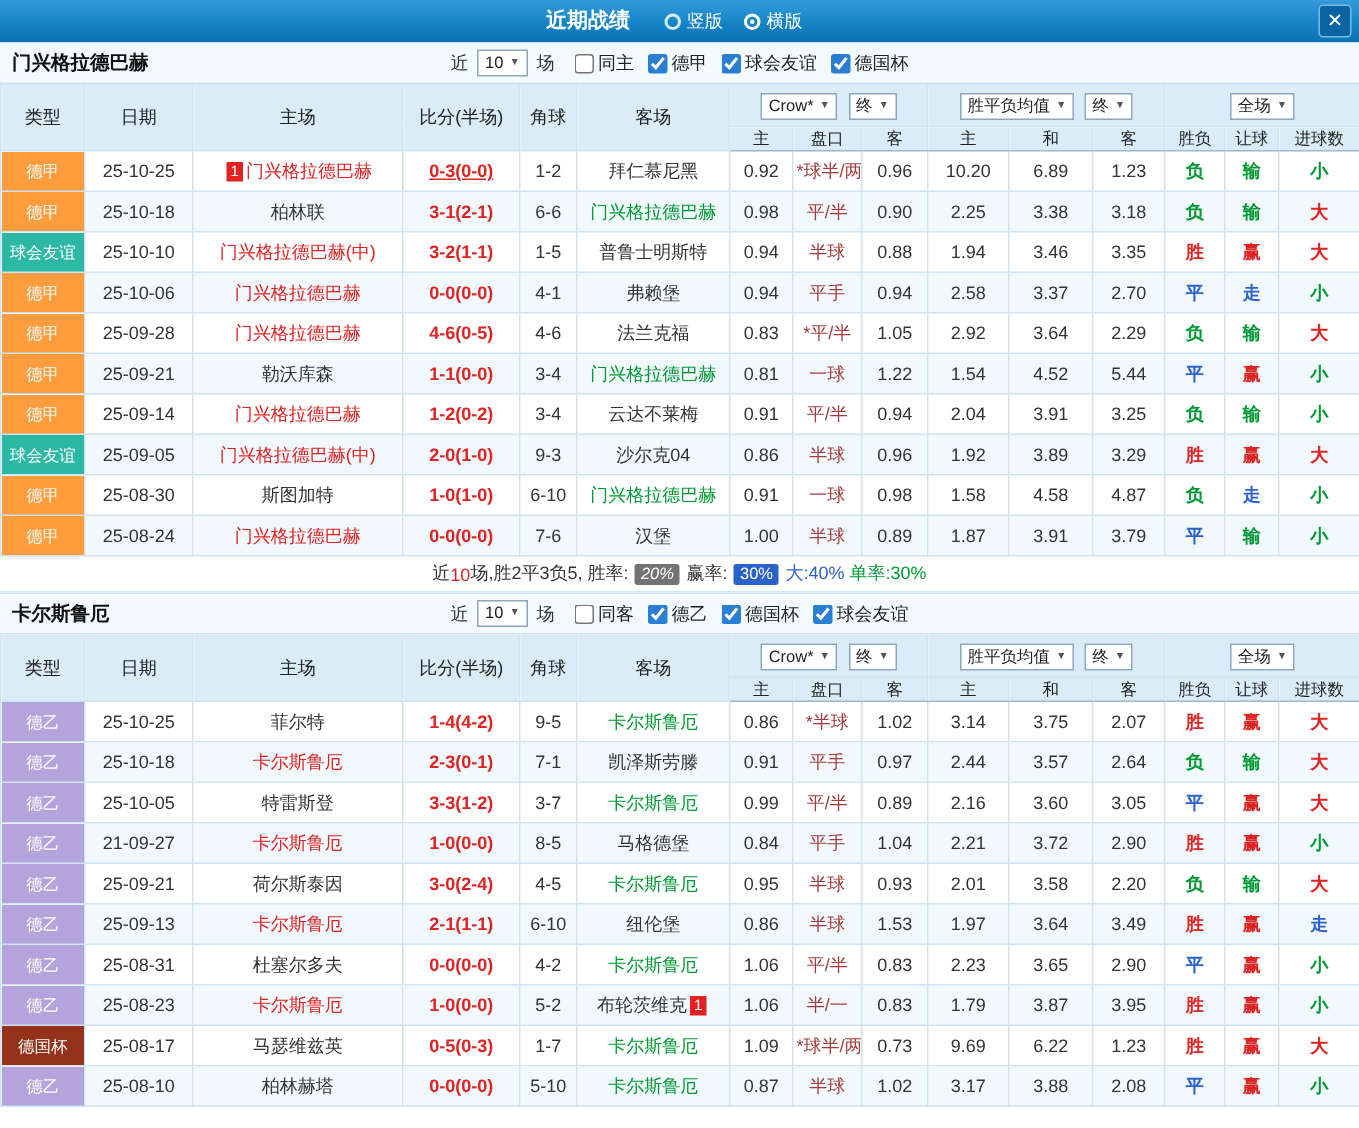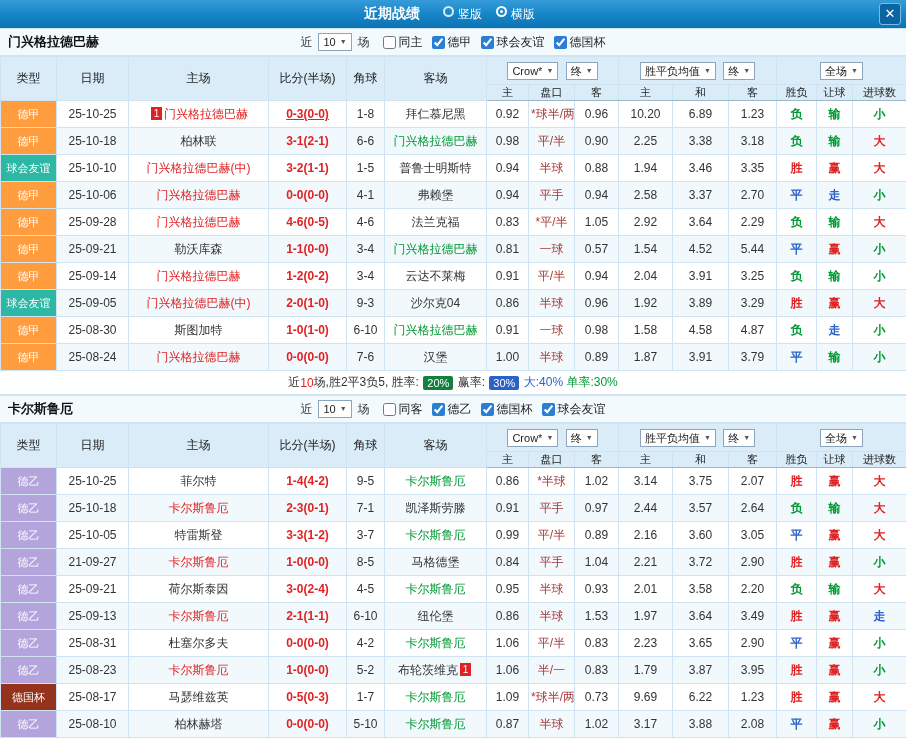--- a/index.html
+++ b/index.html
@@ -3,21 +3,21 @@
 <meta charset="utf-8">
 <style>
   *{margin:0;padding:0;box-sizing:border-box}
   html,body{width:906px}
   body{height:752px;overflow:hidden;background:#fff;color:#333;
        font-family:"Liberation Sans","DejaVu Sans",sans-serif;font-size:12px}
   
   .topbar{height:28px;background:linear-gradient(180deg,#359bd9 0%,#1484c6 55%,#0d73b3 100%);
           display:flex;align-items:center;justify-content:center;position:relative}
   .topbar-title{color:#fff;font-weight:bold;font-size:14px;margin-right:16px}
-  .radio-opt{display:inline-flex;gap:4px;color:#fff;margin:0 7px;cursor:pointer;font-size:12px}
+  .radio-opt{display:inline-flex;align-items:center;gap:4px;color:#fff;margin:0 7px;cursor:pointer;font-size:12px}
   .radio{width:11px;height:11px;border:2px solid #d6e9f7;border-radius:50%;display:inline-block;position:relative;background:transparent}
   .radio.sel{border-color:#fff}
   .radio.sel::after{content:"";position:absolute;left:2px;top:2px;right:2px;bottom:2px;border-radius:50%;background:#fff}
   .close-btn{position:absolute;right:5px;top:3px;width:22px;height:22px;background:#0b65a3;color:#fff;
              text-align:center;line-height:20px;border:1px solid #79b9e2;border-radius:3px;cursor:pointer;font-size:13px}
   
   .section-title{height:28px;background:#f3fafe;border-bottom:1px solid #cfe3f3;border-top:1px solid #cfe3f3;
                  display:flex;align-items:center;position:relative}
   .team-name{position:absolute;left:8px;font-weight:bold;font-size:13px;color:#111}
   .filter-mid{margin:0 auto;display:flex;align-items:center;gap:4px}
@@ -157,21 +157,21 @@
         <th>让球</th>
         <th>进球数</th>
       </tr>
     </thead>
     <tbody>
         <tr>
           <td class="lg" style="background: rgb(255, 157, 62);">德甲</td>
           <td class="dt">25-10-25</td>
           <td class="team"><i class="card">1</i><span style="color: rgb(224, 34, 34);">门兴格拉德巴赫</span></td>
           <td class="score" style="color: rgb(224, 34, 34); text-decoration: underline;">0-3(0-0)</td>
-          <td class="cn">1-8</td>
+          <td class="cn">1-2</td>
           <td class="team"><span>拜仁慕尼黑</span></td>
           <td class="num">0.92</td>
           <td class="hcap" style="color: rgb(163, 60, 60);">*球半/两</td>
           <td class="num">0.96</td>
           <td class="num">10.20</td>
           <td class="num">6.89</td>
           <td class="num">1.23</td>
           <td class="res" style="color: rgb(0, 153, 51);">负</td>
           <td class="res" style="color: rgb(0, 153, 51);">输</td>
           <td class="res" style="color: rgb(0, 153, 51);">小</td>
@@ -246,21 +246,21 @@
         </tr>
         <tr>
           <td class="lg" style="background: rgb(255, 157, 62);">德甲</td>
           <td class="dt">25-09-21</td>
           <td class="team"><span>勒沃库森</span></td>
           <td class="score" style="color: rgb(224, 34, 34);">1-1(0-0)</td>
           <td class="cn">3-4</td>
           <td class="team"><span style="color: rgb(0, 153, 51);">门兴格拉德巴赫</span></td>
           <td class="num">0.81</td>
           <td class="hcap" style="color: rgb(163, 60, 60);">一球</td>
-          <td class="num">0.57</td>
+          <td class="num">1.22</td>
           <td class="num">1.54</td>
           <td class="num">4.52</td>
           <td class="num">5.44</td>
           <td class="res" style="color: rgb(43, 98, 201);">平</td>
           <td class="res" style="color: rgb(224, 34, 34);">赢</td>
           <td class="res" style="color: rgb(0, 153, 51);">小</td>
         </tr>
         <tr>
           <td class="lg" style="background: rgb(255, 157, 62);">德甲</td>
           <td class="dt">25-09-14</td>
@@ -328,21 +328,21 @@
           <td class="res" style="color: rgb(43, 98, 201);">平</td>
           <td class="res" style="color: rgb(0, 153, 51);">输</td>
           <td class="res" style="color: rgb(0, 153, 51);">小</td>
         </tr>
       </tbody>
   </table>
   <div class="footer">
       <span>近</span>
       <span style="color: rgb(224, 34, 34);">10</span>
       <span>场,胜2平3负5, 胜率: </span>
-      <span class="badge" style="background: #15803d;">20%</span>
+      <span class="badge" style="background: #737373; font-style: italic;">20%</span>
       <span> 赢率: </span>
       <span class="badge" style="background: rgb(43, 98, 201);">30%</span>
       <span style="color: rgb(43, 98, 201);"> 大:40%</span>
       <span style="color: rgb(0, 153, 51);"> 单率:30%</span>
     </div>
 </div>
 
 <div class="section">
   <div class="section-title">
     <span class="team-name">卡尔斯鲁厄</span>

